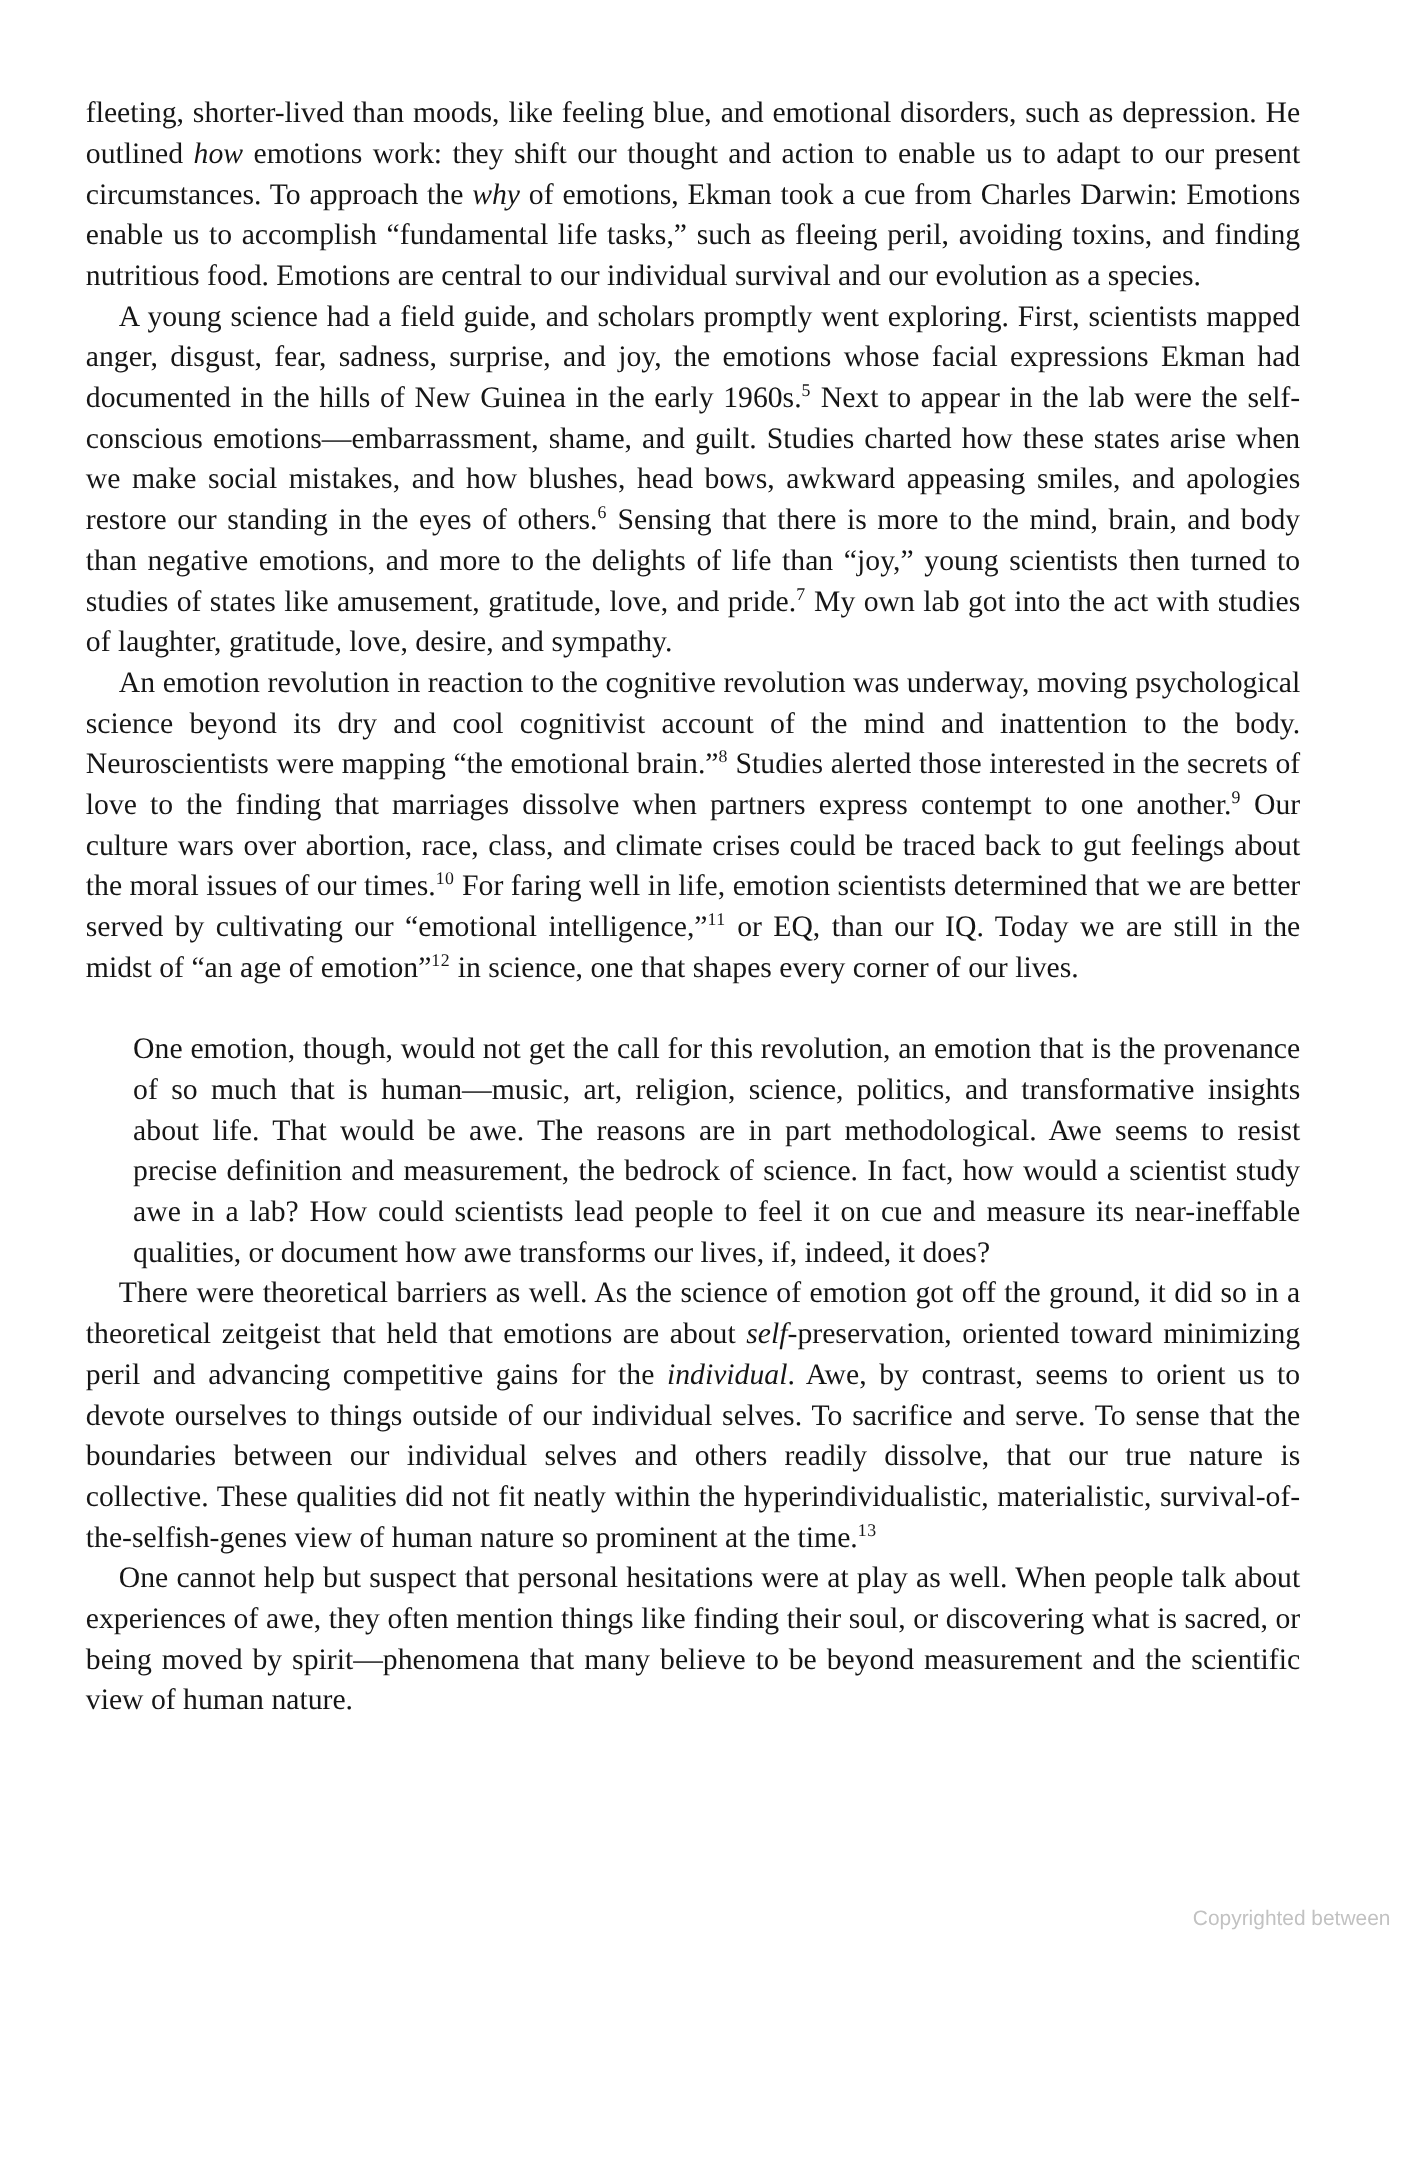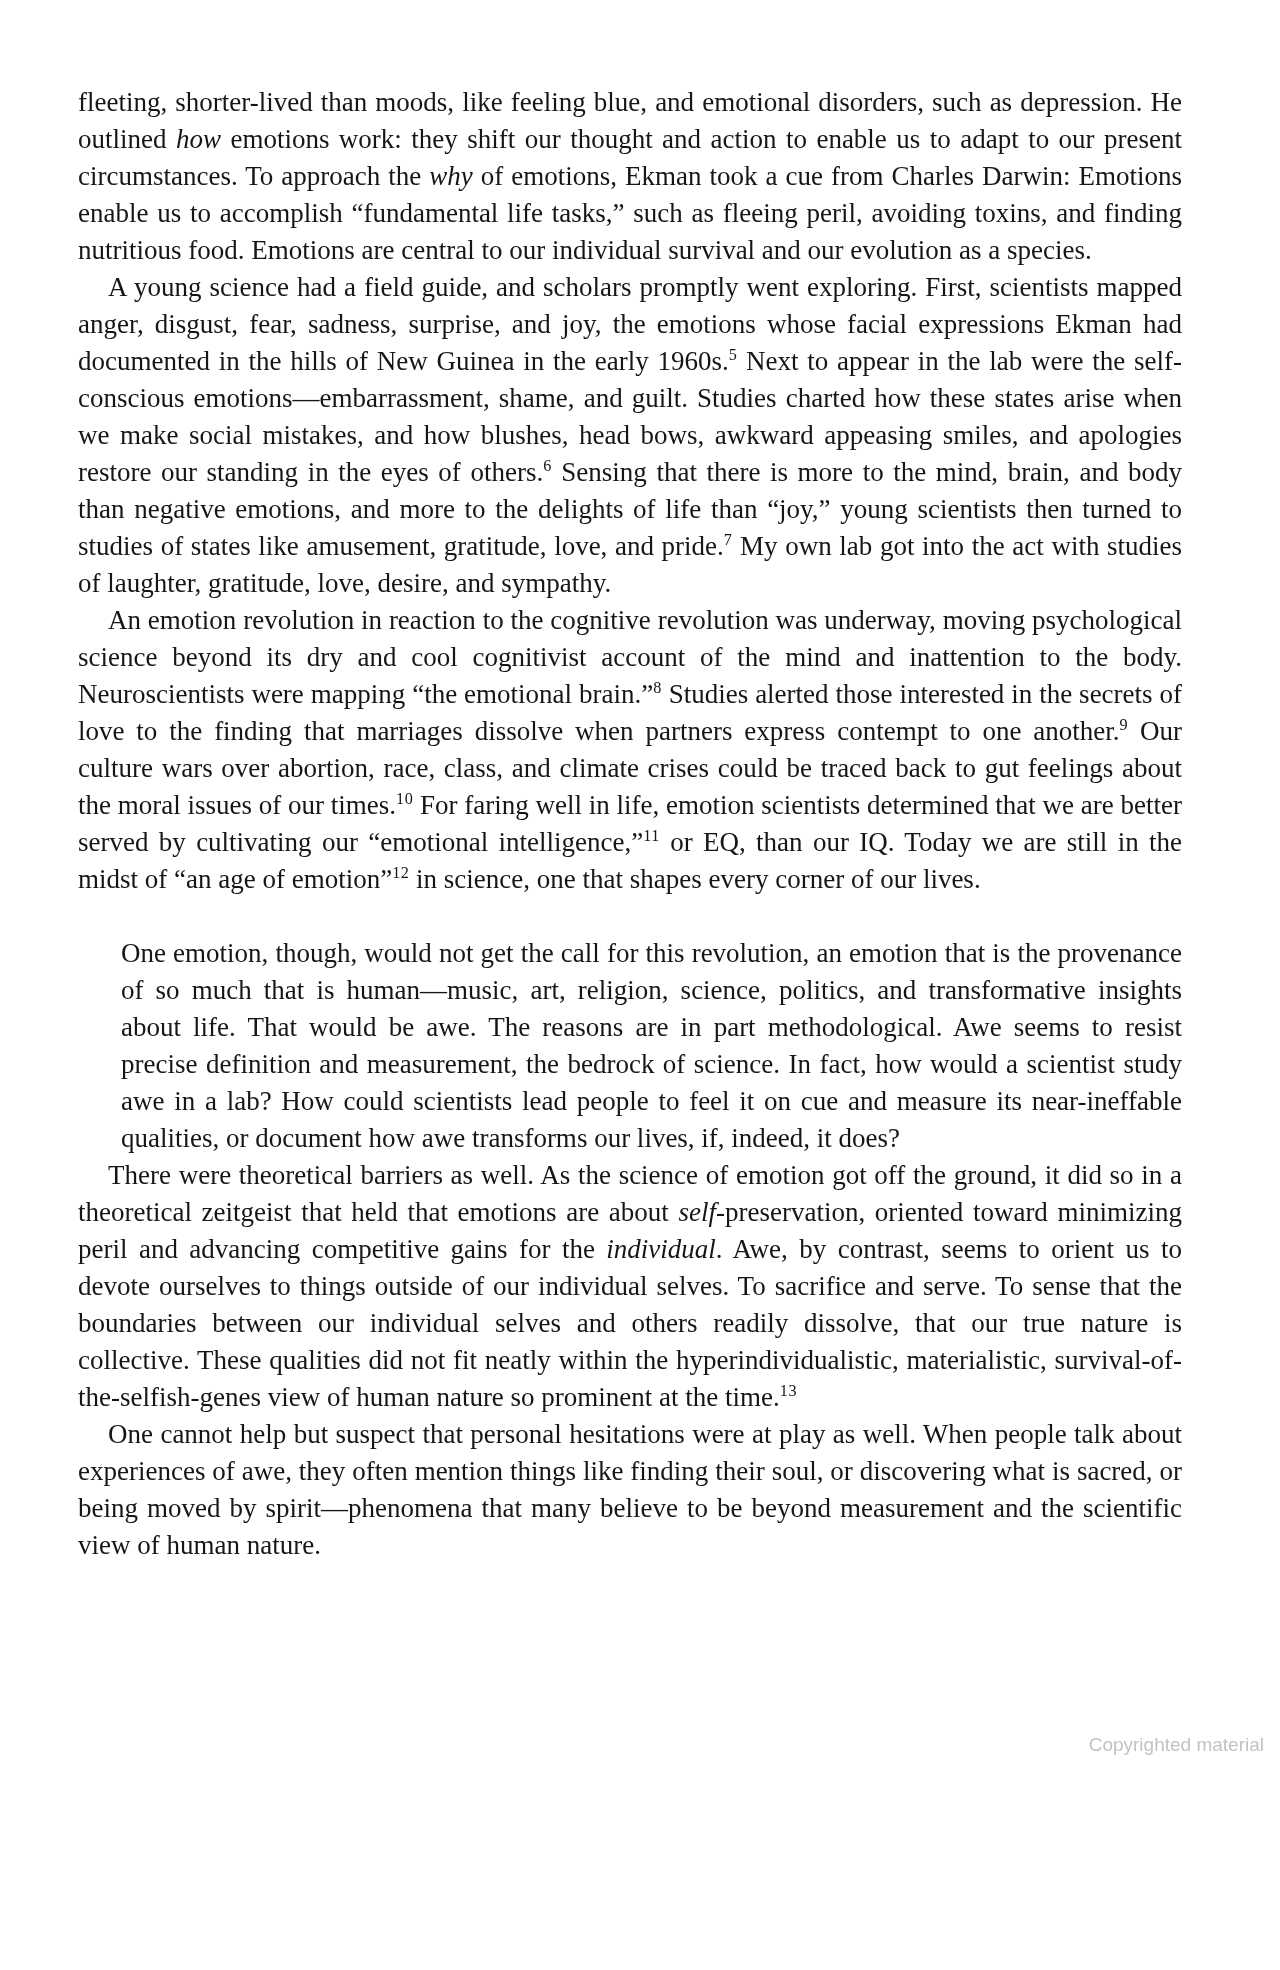--- a/index.html
+++ b/index.html
@@ -61,14 +61,14 @@
 
 <div class="page">
   <div class="text-block">
       <p class="">fleeting, shorter-lived than moods, like feeling blue, and emotional disorders, such as depression. He outlined <em>how</em> emotions work: they shift our thought and action to enable us to adapt to our present circumstances. To approach the <em>why</em> of emotions, Ekman took a cue from Charles Darwin: Emotions enable us to accomplish “fundamental life tasks,” such as fleeing peril, avoiding toxins, and finding nutritious food. Emotions are central to our individual survival and our evolution as a species.</p>
       <p class="indent">A young science had a field guide, and scholars promptly went exploring. First, scientists mapped anger, disgust, fear, sadness, surprise, and joy, the emotions whose facial expressions Ekman had documented in the hills of New Guinea in the early 1960s.<sup>5</sup> Next to appear in the lab were the self-conscious emotions—embarrassment, shame, and guilt. Studies charted how these states arise when we make social mistakes, and how blushes, head bows, awkward appeasing smiles, and apologies restore our standing in the eyes of others.<sup>6</sup> Sensing that there is more to the mind, brain, and body than negative emotions, and more to the delights of life than “joy,” young scientists then turned to studies of states like amusement, gratitude, love, and pride.<sup>7</sup> My own lab got into the act with studies of laughter, gratitude, love, desire, and sympathy.</p>
       <p class="indent">An emotion revolution in reaction to the cognitive revolution was underway, moving psychological science beyond its dry and cool cognitivist account of the mind and inattention to the body. Neuroscientists were mapping “the emotional brain.”<sup>8</sup> Studies alerted those interested in the secrets of love to the finding that marriages dissolve when partners express contempt to one another.<sup>9</sup> Our culture wars over abortion, race, class, and climate crises could be traced back to gut feelings about the moral issues of our times.<sup>10</sup> For faring well in life, emotion scientists determined that we are better served by cultivating our “emotional intelligence,”<sup>11</sup> or EQ, than our IQ. Today we are still in the midst of “an age of emotion”<sup>12</sup> in science, one that shapes every corner of our lives.</p>
       <p class="space-before">One emotion, though, would not get the call for this revolution, an emotion that is the provenance of so much that is human—music, art, religion, science, politics, and transformative insights about life. That would be awe. The reasons are in part methodological. Awe seems to resist precise definition and measurement, the bedrock of science. In fact, how would a scientist study awe in a lab? How could scientists lead people to feel it on cue and measure its near-ineffable qualities, or document how awe transforms our lives, if, indeed, it does?</p>
       <p class="indent">There were theoretical barriers as well. As the science of emotion got off the ground, it did so in a theoretical zeitgeist that held that emotions are about <em>self-</em>preservation, oriented toward minimizing peril and advancing competitive gains for the <em>individual</em>. Awe, by contrast, seems to orient us to devote ourselves to things outside of our individual selves. To sacrifice and serve. To sense that the boundaries between our individual selves and others readily dissolve, that our true nature is collective. These qualities did not fit neatly within the hyperindividualistic, materialistic, survival-of-the-selfish-genes view of human nature so prominent at the time.<sup>13</sup></p>
       <p class="indent">One cannot help but suspect that personal hesitations were at play as well. When people talk about experiences of awe, they often mention things like finding their soul, or discovering what is sacred, or being moved by spirit—phenomena that many believe to be beyond measurement and the scientific view of human nature.</p>
     </div>
-  <div class="watermark">Copyrighted material</div>
+  <div class="watermark">Copyrighted between</div>
 </div>
 
 </body></html>

